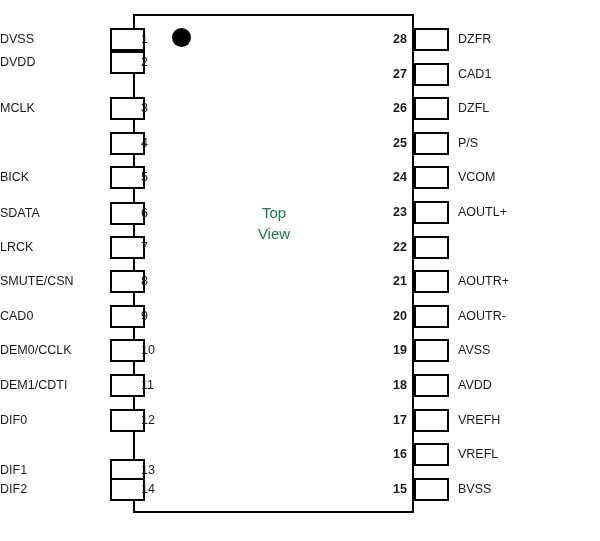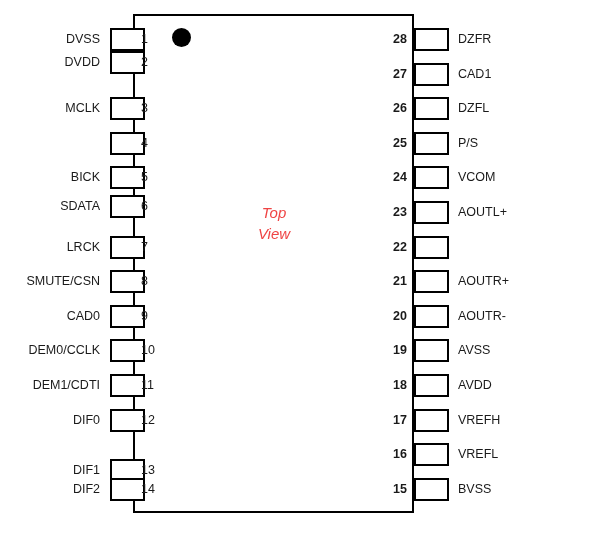--- a/index.html
+++ b/index.html
@@ -41,22 +41,21 @@
   }
   
   #top-view {
     position: absolute;
     left: 233px;
     top: 202px;
     width: 82px;
     text-align: center;
     font-size: 15px;
     line-height: 21px;
-    color: #ef4444;
-    font-style: italic;
+    color: #15803d;
   }
   #top-view .tv-line { display: block; }
 
   
   .pin-row {
     position: absolute;
     height: 23px;
   }
   .pin-row.left  { left: 0px;   width: 180px; }
   .pin-row.right { left: 380px; width: 220px; }
@@ -99,22 +98,21 @@
     position: absolute;
     top: 3px;
     font-size: 12.5px;
     line-height: 17px;
     color: #1a1a1a;
     white-space: nowrap;
   }
   .pin-row.left .pin-label {
     left: 0px;
     width: 91px;
-    text-align: right;
-    padding-left: 9px;
+    text-align: left;
   }
   .pin-row.right .pin-label {
     left: 78px;
     width: 130px;
     text-align: left;
   }
 </style>
 </head>
 <body>
 
@@ -147,21 +145,21 @@
       </div>
       <div class="pin-row left" style="top: 131.8px;">
         <div class="pin-box"></div>
         <div class="pin-num">4</div>
       </div>
       <div class="pin-row left" style="top: 166.4px;">
         <div class="pin-label">BICK</div>
         <div class="pin-box"></div>
         <div class="pin-num">5</div>
       </div>
-      <div class="pin-row left" style="top: 195px; text-decoration: underline;">
+      <div class="pin-row left" style="top: 202px; text-decoration: underline;">
         <div class="pin-label">SDATA</div>
         <div class="pin-box"></div>
         <div class="pin-num">6</div>
       </div>
       <div class="pin-row left" style="top: 235.6px;">
         <div class="pin-label">LRCK</div>
         <div class="pin-box"></div>
         <div class="pin-num">7</div>
       </div>
       <div class="pin-row left" style="top: 270.2px;">

